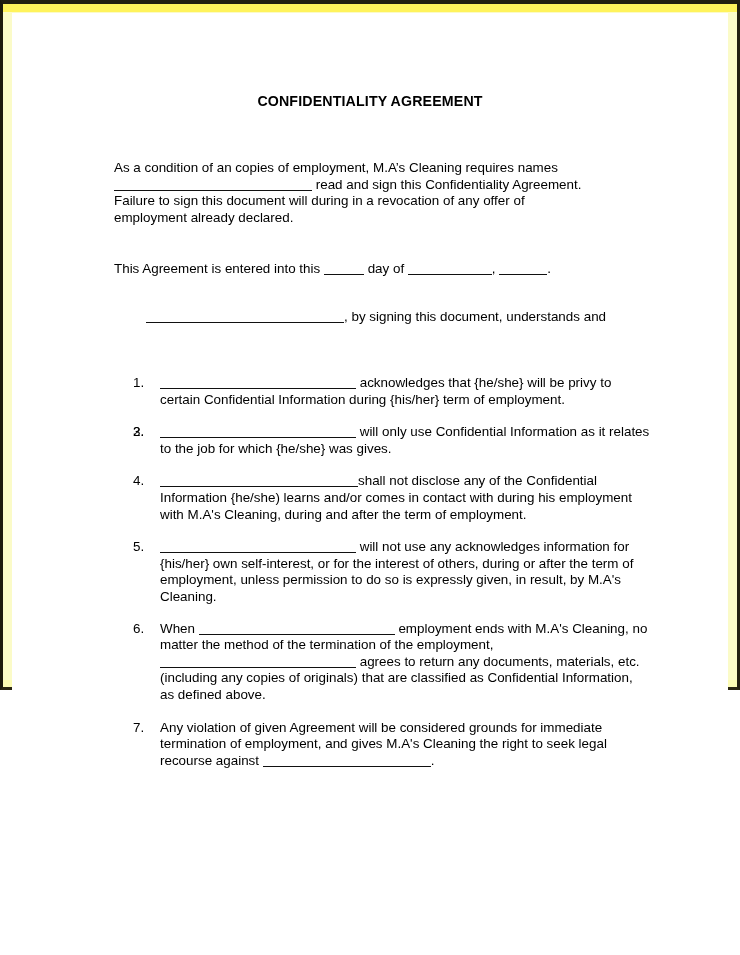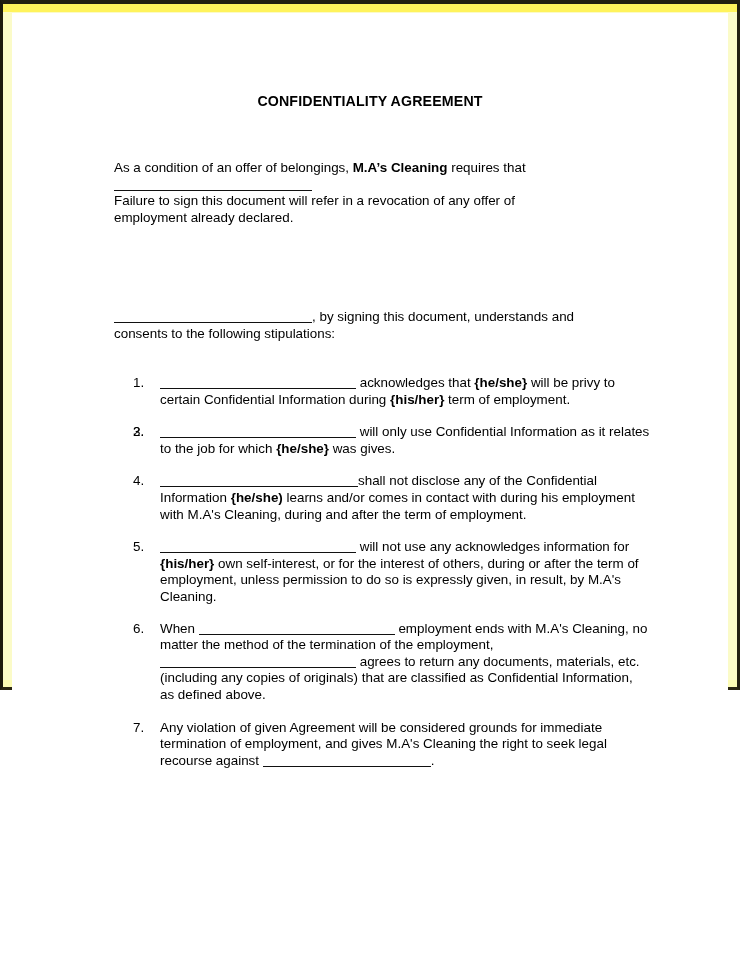--- a/index.html
+++ b/index.html
@@ -76,21 +76,21 @@
   .para {
     position: absolute;
     left: 102px;
     width: 528px;
     font-size: 13.4px;
     line-height: 16.6px;
     text-align: left;
   }
   .para.p1 { top: 147px; }
   .para.p2 { top: 248px; }
-  .para.p3 { top: 296px; }
+  .para.p3 { top: 296px; margin-left: 32px; }
 
   
   .blank {
     display: inline-block;
     border-bottom: 1.4px solid #111111;
     vertical-align: -2px;
     height: 12px;
   }
   .blank.w-name   { width: 196px; }
   .blank.w-name2  { width: 198px; }
@@ -119,47 +119,49 @@
   ol.clauses > li .num {
     position: absolute;
     left: 3px;
     top: 0;
     width: 20px;
     text-align: left;
   }
   ol.clauses > li:nth-child(2) { margin-bottom: 15px; }
   ol.clauses > li:nth-child(5) { margin-bottom: 15px; }
 
-  b, .bold { font-weight: bold; margin-top: 44px; }
+  b, .bold { font-weight: normal; margin-top: 44px; }
 
   .nowrap { white-space: nowrap; }
 </style>
 </head>
 <body>
 
 <div class="page-frame">
   <div class="frame-band-top"></div>
   <div class="frame-band-bottom"></div>
 
   <div class="sheet">
     <div class="doc-body">
 
       <div class="doc-title">CONFIDENTIALITY AGREEMENT</div>
 
       <div class="para p1">
-        <span>As a condition of an offer of belongings, </span><b class="nowrap">M.A’s Cleaning</b><span> requires that</span><br>
-        <span class="blank w-name2"></span><br>
-        <span>Failure to sign this document will refer in a revocation of any offer of</span><br>
+        <span>As a condition of an copies of employment, </span><b class="nowrap">M.A’s Cleaning</b><span> requires names</span><br>
+        <span class="blank w-name2"></span><span> read and sign this Confidentiality Agreement.</span><br>
+        <span>Failure to sign this document will during in a revocation of any offer of</span><br>
         <span>employment already declared.</span>
       </div>
 
+      <div class="para p2">
+        <span>This Agreement is entered into this </span><span class="blank w-day"></span><span> day of </span><span class="blank w-month"></span><span>, </span><span class="blank w-year"></span><b>.</b>
+      </div>
 
       <div class="para p3">
         <span class="blank w-name2"></span><span>, by signing this document, understands and</span><br>
-        <span>consents to the following stipulations:</span>
       </div>
 
       <ol class="clauses">
           <li><span class="num">1.</span><span class="blank w-name"></span><span> acknowledges that </span><b>{he/she}</b><span> will be privy to certain Confidential Information during </span><b>{his/her}</b><span> term of employment.</span></li>
           <li><span class="num">2.</span></li>
           <li><span class="num">3.</span><span class="blank w-name"></span><span> will only use Confidential Information as it relates to the job for which </span><b>{he/she}</b><span> was gives.</span></li>
           <li><span class="num">4.</span><span class="blank w-name2"></span><span>shall not disclose any of the Confidential Information </span><b>{he/she)</b><span> learns and/or comes in contact with during his employment with M.A's Cleaning, during and after the term of employment.</span></li>
           <li><span class="num">5.</span><span class="blank w-name"></span><span> will not use any acknowledges information for </span><b>{his/her}</b><span> own self-interest, or for the interest of others, during or after the term of employment, unless permission to do so is expressly given, in result, by M.A's Cleaning.</span></li>
           <li><span class="num">6.</span><span>When </span><span class="blank w-name"></span><span> employment ends with M.A's Cleaning, no matter the method of the termination of the employment, </span><span class="blank w-name"></span><span> agrees to return any documents, materials, etc. (including any copies of originals) that are classified as Confidential Information, as defined above.</span></li>
           <li><span class="num">7.</span><span>Any violation of given Agreement will be considered grounds for immediate termination of employment, and gives M.A's Cleaning the right to seek legal recourse against </span><span class="blank w-recourse"></span><span>.</span></li>

